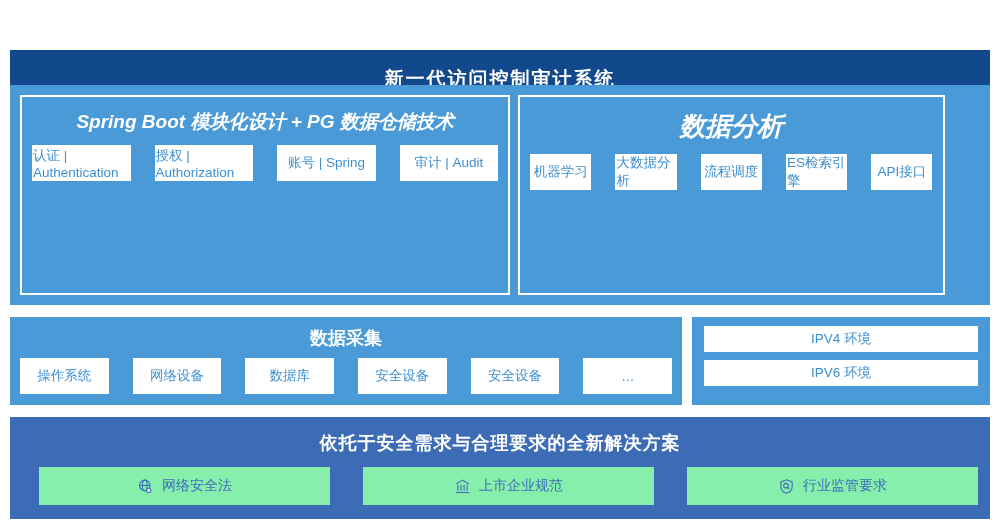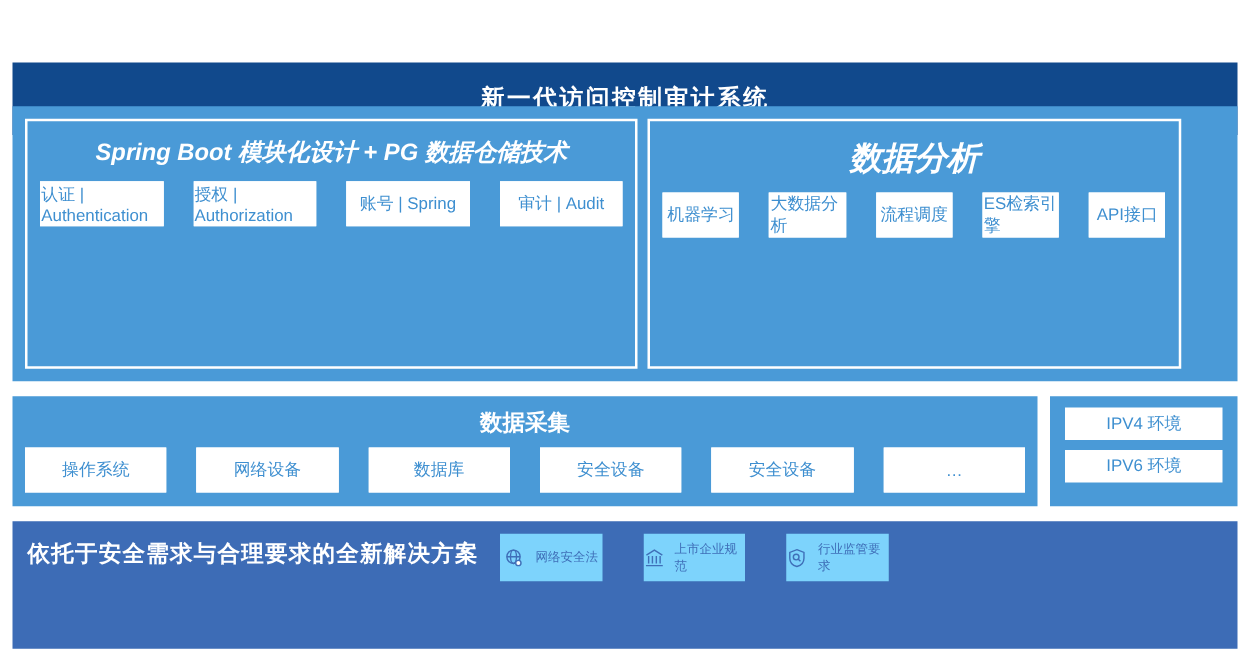--- a/index.html
+++ b/index.html
@@ -53,21 +53,21 @@
     border: 1px solid #ffffff;
   }
 
   
   .collect-band {
     position: absolute; left: 10px; top: 317px;
     width: 980px; height: 88px;
     display: flex; gap: 10px;
   }
   .collect-left {
-    width: 820px; background: #4a9ad7;
+    width: 672px; background: #4a9ad7;
     padding: 6px 10px 10px 10px;
     display: flex; flex-direction: column;
   }
   .collect-title {
     color: #ffffff; text-align: center;
     font-size: 18px; font-weight: bold; padding: 3px 0 8px 0;
   }
   .collect-right {
     flex: 1 1 auto; background: #4a9ad7;
     padding: 9px 12px;
@@ -78,32 +78,32 @@
     display: flex; align-items: center; justify-content: center;
     color: #3e8fd0; font-size: 13.5px;
   }
 
   
   .bottom-section {
     position: absolute; left: 10px; top: 417px;
     width: 980px; height: 102px;
     background: #3d6cb6;
     padding: 10px 12px 12px 12px;
-    display: flex; flex-direction: row;
+    display: flex; flex-direction: column;
   }
   .bottom-title {
     color: #ffffff; text-align: center;
     font-size: 18px; font-weight: bold;
     letter-spacing: 1px; padding: 4px 0 12px 0;
   }
   .bottom-row { display: flex; gap: 16px; }
   .bottom-card {
-    flex: 1 1 0; background: #7dd3fc; height: 38px;
+    flex: 1 1 0; background: #86efac; height: 38px;
     display: flex; align-items: center; justify-content: center; gap: 8px;
-    color: #3f6fb8; font-size: 10px; margin-left: 17px;
+    color: #3f6fb8; font-size: 14px; margin-left: 17px;
   }
   .bottom-card .ico { display: flex; align-items: center; }
   .bottom-card svg { display: block; }
 </style>
 </head>
 <body>
 
 <div class="page">
 
   <div class="header">

